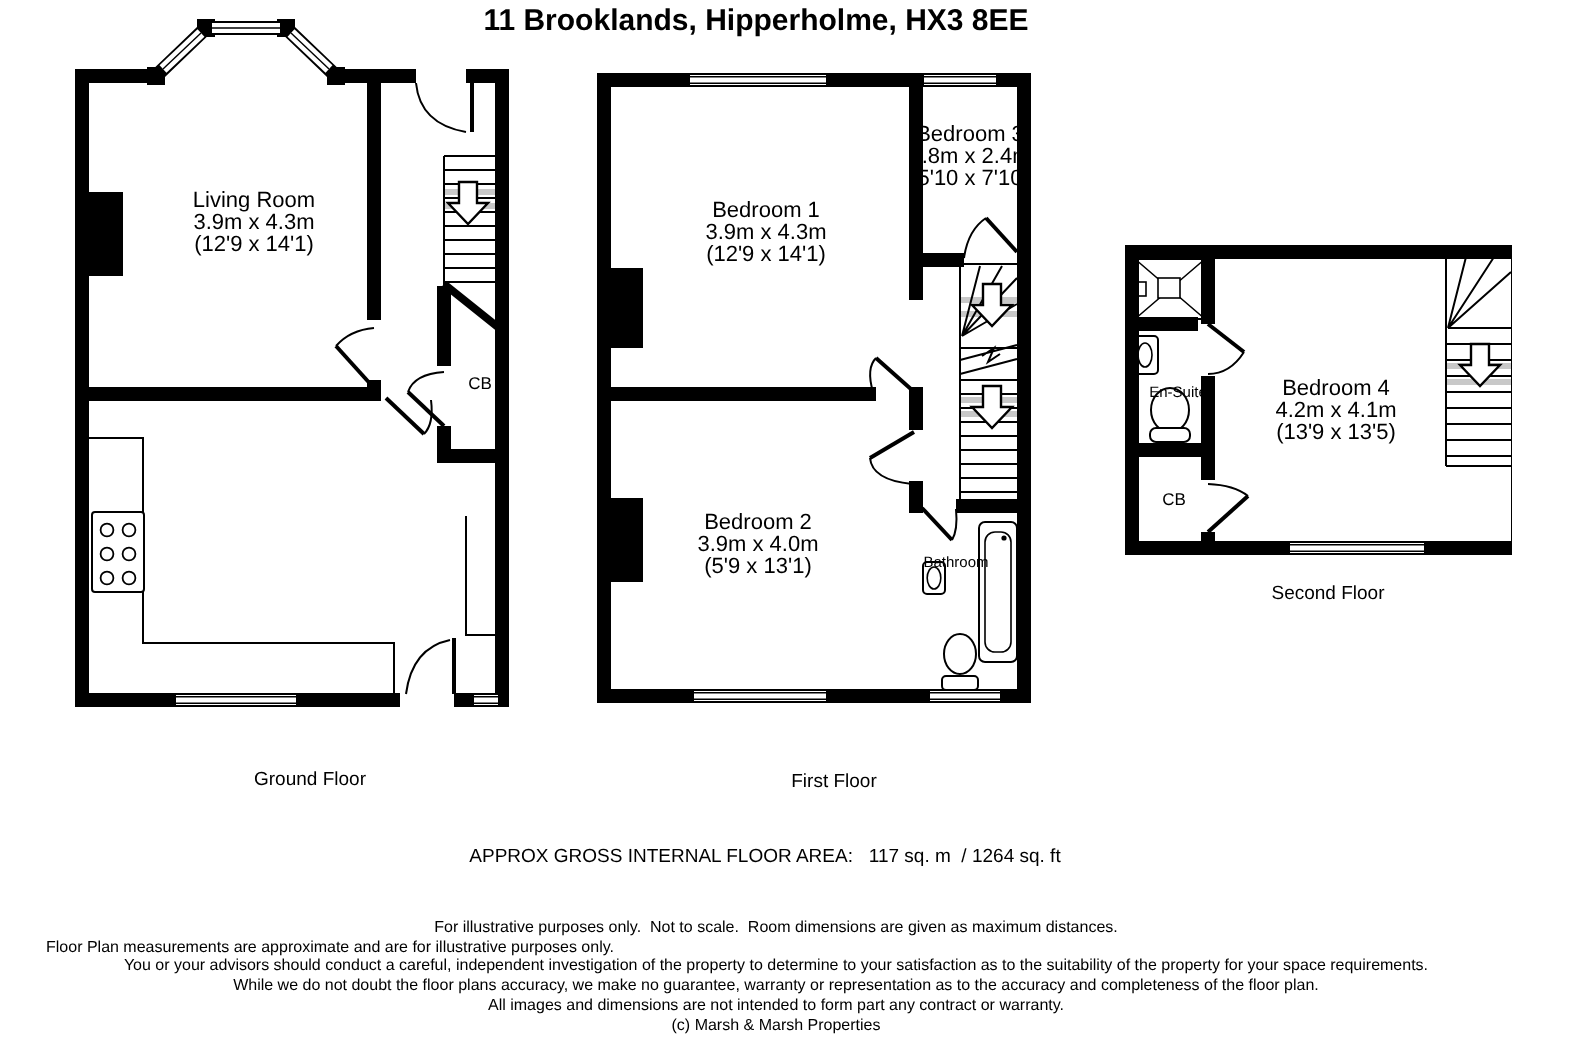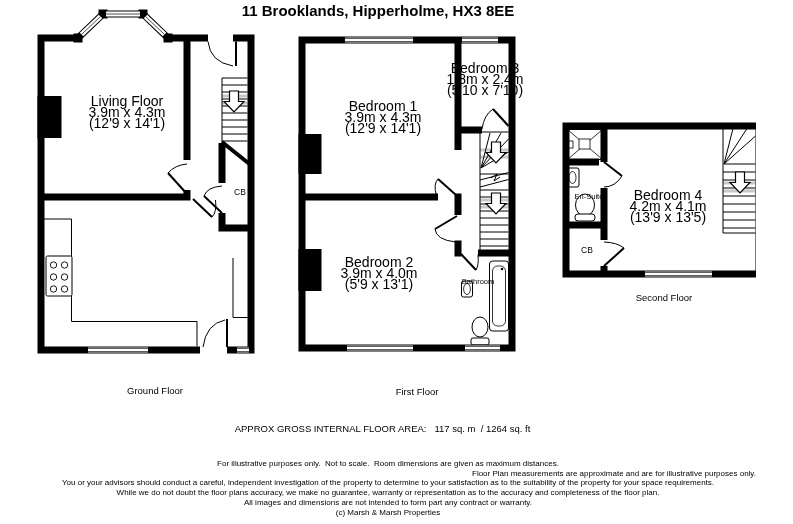--- a/index.html
+++ b/index.html
@@ -2,32 +2,32 @@
 <html><head>
 <meta charset="utf-8">
 <style>
   html,body{margin:0;padding:0;background:#fff;}
   .page{position:relative;width:756px;height:524px;background:#fff;overflow:hidden;
         font-family:"Liberation Sans",sans-serif;color:#000;}
   .title{position:absolute;left:0;right:0;top:2px;text-align:center;
          font-size:15px;font-weight:bold;}
   svg.plan{position:absolute;left:0;top:0;}
   .room-label{position:absolute;transform:translate(-50%,-50%);text-align:center;
-              font-size:14px;line-height:11px;white-space:nowrap;}
+              font-size:11px;line-height:11px;white-space:nowrap;}
   .room-label span{display:block;}
   .single{font-size:8.5px;}
   .tiny{font-size:7.5px;}
   .floor-label{position:absolute;transform:translate(-50%,-50%);font-size:9.5px;
                white-space:nowrap;}
   .area-line{position:absolute;left:9px;right:0;top:423px;text-align:center;
              font-size:9.5px;white-space:pre;}
   .disclaimer{position:absolute;left:0;right:0;top:459px;font-size:8px;
               line-height:9.7px;text-align:center;padding-left:20px;}
   .disclaimer div{white-space:pre;}
-  .disclaimer .left-line{text-align:right;padding-left:3px;}
+  .disclaimer .left-line{text-align:left;padding-left:3px;}
 </style>
 </head>
 <body>
 
 <div class="page">
 
   <div class="title">11 Brooklands, Hipperholme, HX3 8EE</div>
 
   <svg class="plan" width="793" height="524" viewBox="0 0 793 524">
 
@@ -177,21 +177,21 @@
       <path fill="none" stroke="#000" stroke-width="7" d="M566,122.5 V277.5 M759,122.5 V277.5 M562.5,126 H762.5 M562.5,274 H762.5 M562.5,162 H599 M604,126 V162 M604,188 V240 M562.5,225 H604 M604,266 V277.5"></path>
 
       <g>
         <path d="M645,274 H712" stroke="#fff" stroke-width="5"></path>
         <path d="M645,272.4 H712 M645,275.6 H712" stroke="#000" stroke-width="0.7"></path>
       </g>
     </g>
   </svg>
 
   <div class="room-label" style="left:127px;top:112px">
-    <span>Living Floor</span>
+    <span>Living Room</span>
     <span>3.9m x 4.3m</span>
     <span>(12'9 x 14'1)</span>
   </div>
   <div class="room-label single" style="left:240px;top:192px">
     <span>CB</span>
   </div>
   <div class="floor-label" style="left:155px;top:390px">Ground Floor</div>
 
   <div class="room-label" style="left:383px;top:117px">
     <span>Bedroom 1</span>

